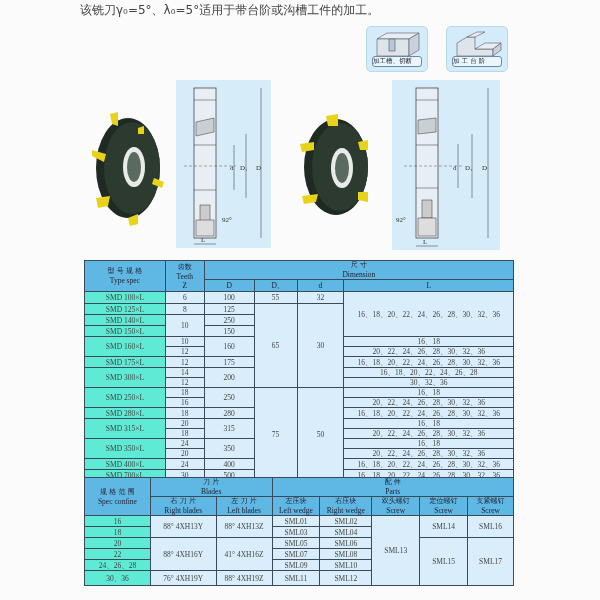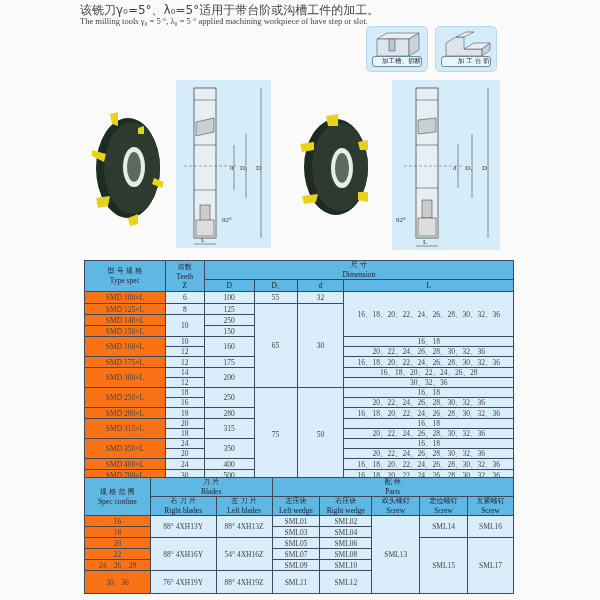--- a/index.html
+++ b/index.html
@@ -1,49 +1,48 @@
 <!DOCTYPE html>
 <html><head>
 <meta charset="utf-8">
 <style>
 *{box-sizing:border-box;margin:0;padding:0}
 body{width:600px;height:600px;background:#fbfbfb;font-family:"Liberation Serif",serif;color:#333;position:relative;overflow:hidden}
 .intro{position:absolute;left:80px;top:5px;font-size:8.5px;line-height:11px;color:#444}
 .intro .cn{font-family:"DejaVu Sans",sans-serif;font-size:12px}
 .app-box{position:absolute;top:26px;width:62px;height:46px;background:#d4ecf9;border-radius:5px;border:1px solid #b8d8ec}
 .app-box .pic{position:absolute;left:6px;top:4px;width:50px;height:26px}
-.app-box .lbl{position:absolute;left:5px;right:5px;bottom:4px;height:11px;border:1px solid #6a8aa0;border-radius:3px;background:#eaf5fb;font-family:"DejaVu Sans",sans-serif;font-size:6.5px;text-align:right;line-height:9px;color:#223}
+.app-box .lbl{position:absolute;left:5px;right:5px;bottom:4px;height:11px;border:1px solid #6a8aa0;border-radius:3px;background:#eaf5fb;font-family:"DejaVu Sans",sans-serif;font-size:6.5px;text-align:left;line-height:9px;color:#223}
 .cutter{position:absolute}
 .draw-panel{position:absolute;background:#d6ecf8}
 table{border-collapse:collapse;position:absolute;font-size:7.5px;color:#444}
 td,th{border:1px solid #3a4a5a;text-align:center;font-weight:normal;padding:0;line-height:9px}
 .h{background:#5fb8e4;color:#223}
 .h .cn{font-family:"DejaVu Sans",sans-serif;font-size:7px;color:#223}
-.c1{background:#f97316}
+.c1{background:#5eead4}
 .cb{background:#d9eefa}
 .inner-split{border-top:1px solid #3a4a5a}
 </style>
 </head>
 <body>
 
 <div class="intro">
   <div class="cn">该铣刀γ₀=5°、λ₀=5°适用于带台阶或沟槽工件的加工。</div>
-  <div>The milling tools γ₀ = 5 °, λ₀ = 5 ° applied machining workpiece of have step or slot.</div>
 </div>
 
 <div class="app-box" style="left:366px">
   <svg class="pic" viewBox="0 0 50 26">
     <polygon points="4,8 14,2 46,2 36,8" fill="#e8eef2" stroke="#556" stroke-width="0.6"></polygon>
     <polygon points="4,8 36,8 36,25 4,25" fill="#dde4ea" stroke="#556" stroke-width="0.6"></polygon>
     <polygon points="36,8 46,2 46,19 36,25" fill="#c8d2da" stroke="#556" stroke-width="0.6"></polygon>
     <polygon points="16,8 22,8 22,20 16,20" fill="#b7c7d3" stroke="#556" stroke-width="0.6"></polygon>
   </svg>
   <div class="lbl">加工槽、切断</div>
 </div>
-<div class="app-box" style="left:435px">
+<div class="app-box" style="left:446px">
   <svg class="pic" viewBox="0 0 50 26">
     <polygon points="4,12 4,25 40,25 40,18 22,18 22,6 14,6" fill="#dde4ea" stroke="#556" stroke-width="0.6"></polygon>
     <polygon points="14,6 24,1 32,1 22,6" fill="#e8eef2" stroke="#556" stroke-width="0.6"></polygon>
     <polygon points="22,18 32,12 48,12 40,18" fill="#e8eef2" stroke="#556" stroke-width="0.6"></polygon>
     <polygon points="40,18 48,12 48,19 40,25" fill="#c8d2da" stroke="#556" stroke-width="0.6"></polygon>
   </svg>
   <div class="lbl">加 工 台 阶</div>
 </div>
 
 <svg class="cutter" style="left:88px;top:110px" width="78" height="116" viewBox="0 0 78 116">
@@ -328,37 +327,37 @@
     <td class="cb" rowspan="2">SML16</td>
   </tr>
   <tr style="height:11px">
     <td class="c1">18</td>
     <td class="cb">SML03</td>
     <td class="cb">SML04</td>
   </tr>
   <tr style="height:11px">
     <td class="c1">20</td>
     <td class="cb" rowspan="3">88° 4XH16Y</td>
-    <td class="cb" rowspan="3">54° 4XH16Z</td>
+    <td class="cb" rowspan="3">41° 4XH16Z</td>
     <td class="cb">SML05</td>
     <td class="cb">SML06</td>
     <td class="cb" rowspan="4">SML15</td>
     <td class="cb" rowspan="4">SML17</td>
   </tr>
   <tr style="height:11px">
     <td class="c1">22</td>
     <td class="cb">SML07</td>
     <td class="cb">SML08</td>
   </tr>
   <tr style="height:11px">
     <td class="c1">24、26、28</td>
     <td class="cb">SML09</td>
     <td class="cb">SML10</td>
   </tr>
-  <tr style="height:23px">
+  <tr style="height:15px">
     <td class="c1">30、36</td>
     <td class="cb">76° 4XH19Y</td>
     <td class="cb">88° 4XH19Z</td>
     <td class="cb">SML11</td>
     <td class="cb">SML12</td>
   </tr>
 </tbody>
   </table>
 
 </body></html>

